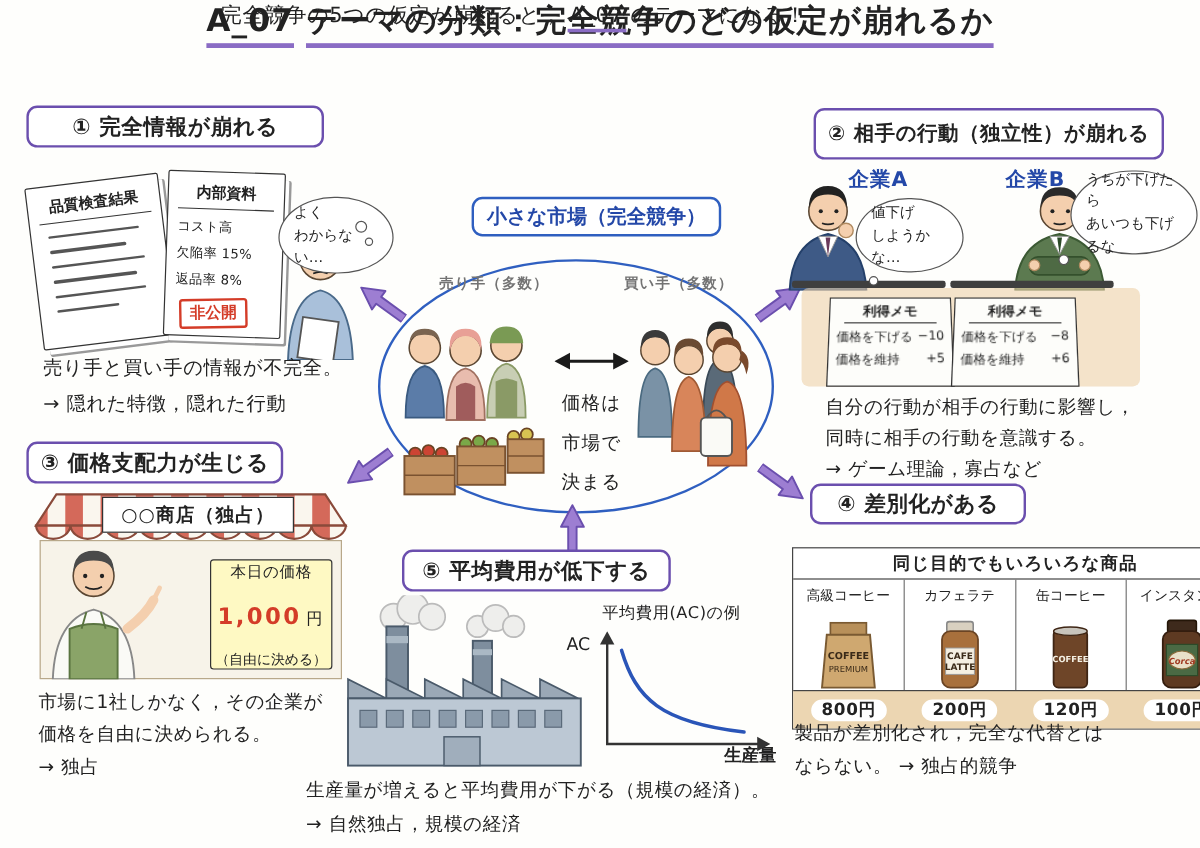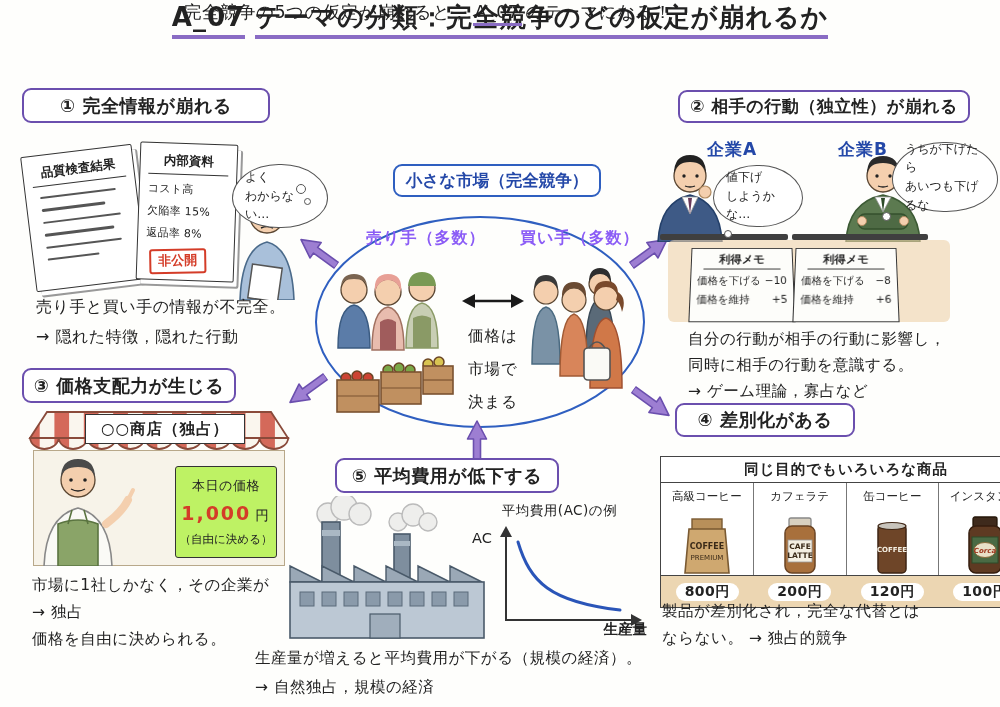--- a/index.html
+++ b/index.html
@@ -31,38 +31,38 @@
   
   .bubble { position:absolute; background:#fff; border:1.7px solid #555; border-radius:50% 50% 50% 50% / 55% 55% 48% 48%;
             display:flex; flex-direction:column; align-items:flex-start; justify-content:center;
             font-size:12px; line-height:1.55; padding:6px 12px; z-index:5; }
   .bub-dot { position:absolute; background:#fff; border:1.6px solid #555; border-radius:50%; z-index:5; }
 
   
   .oval { position:absolute; border:2.6px solid #2f5fc0; border-radius:50%; }
   .mkt-title { position:absolute; border:2.2px solid #2f5fc0; border-radius:9px; background:#fff; color:#2448a8;
                display:flex; align-items:center; justify-content:center; font-size:16.5px; font-weight:bold; z-index:4; }
-  .mkt-label { position:absolute; color:#8b5cf6; font-size:16px; font-weight:bold; letter-spacing:1px; }
+  .mkt-label { position:absolute; color:#737373; font-size:12px; font-weight:bold; letter-spacing:1px; }
   .price-note { position:absolute; font-size:15.5px; line-height:33px; text-align:center; letter-spacing:1px; }
 
   
   .ptable { position:absolute; width:104px; height:76px; background:#fdfdfa; border:1.8px solid #333;
             transform:perspective(260px) rotateX(12deg); padding:4px 6px 0; }
   .ptable .pt-title { font-size:11.5px; font-weight:bold; text-align:center; border-bottom:1.5px solid #333; padding-bottom:2px; margin:0 6px 5px; }
   .pt-row { display:flex; justify-content:space-between; font-size:10.5px; margin-top:5px; letter-spacing:0; }
 
   .firm-label { position:absolute; color:#2448a8; font-size:17px; font-weight:bold; letter-spacing:1px; }
   .desk-edge { position:absolute; height:6px; background:#3f3f3f; border-radius:2px; }
   .floor { position:absolute; background:#ecd0a8; opacity:0.6; border-radius:6px; }
 
   
   .shop-sign { position:absolute; background:#fff; border:1.8px solid #333; display:flex; align-items:center; justify-content:center;
                font-size:15.5px; font-weight:bold; letter-spacing:1px; z-index:3; }
-  .price-board { position:absolute; background:#bef264; border:1.8px solid #333; border-radius:3px; z-index:3;
-                 display:flex; flex-direction:column; align-items:center; justify-content:center; gap:7px; padding:4px 2px; }
+  .price-board { position:absolute; background:#fef9c3; border:1.8px solid #333; border-radius:3px; z-index:3;
+                 display:flex; flex-direction:column; align-items:center; justify-content:center; gap:17px; padding:4px 2px; }
   .pb-l1 { font-size:13px; letter-spacing:0.5px; }
   .pb-price { font-size:19px; color:#d43c28; letter-spacing:2px; font-weight:bold; }
   .pb-unit { font-size:13.5px; color:#222; font-weight:normal; margin-left:4px; }
   .pb-l3 { font-size:11.5px; }
   .shop-wall { position:absolute; background:#f7f3e9; border:1.6px solid #b8a88a; }
 
   
   .shelf { position:absolute; background:#fff; border:1.8px solid #444; }
   .shelf-head { height:26px; border-bottom:1.6px solid #444; display:flex; align-items:center; justify-content:center;
                 font-size:14.5px; font-weight:bold; letter-spacing:1px; }
@@ -226,21 +226,21 @@
     <path d="M28,28 L35,30 M50,28 L43,30" stroke="#222" stroke-width="1.4"></path>
     <path d="M33,44 Q39,47 45,44" fill="none" stroke="#222" stroke-width="1.4" transform="rotate(180 39 45)"></path>
     <rect x="22" y="84" width="30" height="34" fill="#fff" stroke="#555" stroke-width="1.5" transform="rotate(8 37 101)"></rect>
   </svg>
 
   <div class="cap" style="left:36px; top:292px; font-size:16px; line-height:30px;">
     <div>売り手と買い手の情報が不完全。</div>
     <div>→ 隠れた特徴，隠れた行動</div>
   </div>
 
-  <div class="hbox" style="left:678px; top:90px; width:292px; height:33px; font-size:17px;">② 相手の行動（独立性）が崩れる</div>
+  <div class="hbox" style="left:678px; top:90px; width:292px; height:43px; font-size:17px;">② 相手の行動（独立性）が崩れる</div>
 
   <div class="firm-label" style="left:707px; top:138px;">企業A</div>
   <div class="firm-label" style="left:838px; top:138px;">企業B</div>
 
   <svg class="abs" style="left:650px; top:150px;" width="88" height="92" viewBox="0 0 88 92">
     <path d="M8,92 Q10,52 40,45 Q70,52 72,92 Z" fill="#3e5a86" stroke="#24406a" stroke-width="1.6"></path>
     <path d="M32,47 L40,64 L48,47 Z" fill="#fff" stroke="#999" stroke-width="0.8"></path>
     <path d="M38,48 L40,64 L42,48 Z" fill="#6a3a5a"></path>
     <circle cx="40" cy="26" r="16" fill="#f4cfae" stroke="#5a4632" stroke-width="1.3"></circle>
     <path d="M24,24 Q24,5 40,5 Q56,5 56,24 Q54,12 40,12 Q26,12 24,24 Z" fill="#222"></path>
@@ -340,22 +340,22 @@
   </svg>
 
   <div class="price-board" style="left:175px; top:466px; width:102px; height:92px;">
     <div class="pb-l1">本日の価格</div>
     <div class="pb-price"><span>1,000</span><span class="pb-unit">円</span></div>
     <div class="pb-l3">（自由に決める）</div>
   </div>
 
   <div class="cap" style="left:32px; top:572px;">
     <div>市場に1社しかなく，その企業が</div>
+    <div>価格を自由に決められる。</div>
     <div>→ 独占</div>
-    <div>価格を自由に決められる。</div>
   </div>
 
   <div class="hbox" style="left:335px; top:458px; width:224px; height:35px;">⑤ 平均費用が低下する</div>
 
   <svg class="abs" style="left:282px; top:496px;" width="210" height="150" viewBox="0 0 210 150">
     <g fill="#eeeeec" stroke="#bbb" stroke-width="1.4">
       <circle cx="46" cy="18" r="11"></circle>
         <circle cx="62" cy="11" r="13"></circle>
         <circle cx="78" cy="18" r="11"></circle>
       <circle cx="116" cy="26" r="9"></circle>

